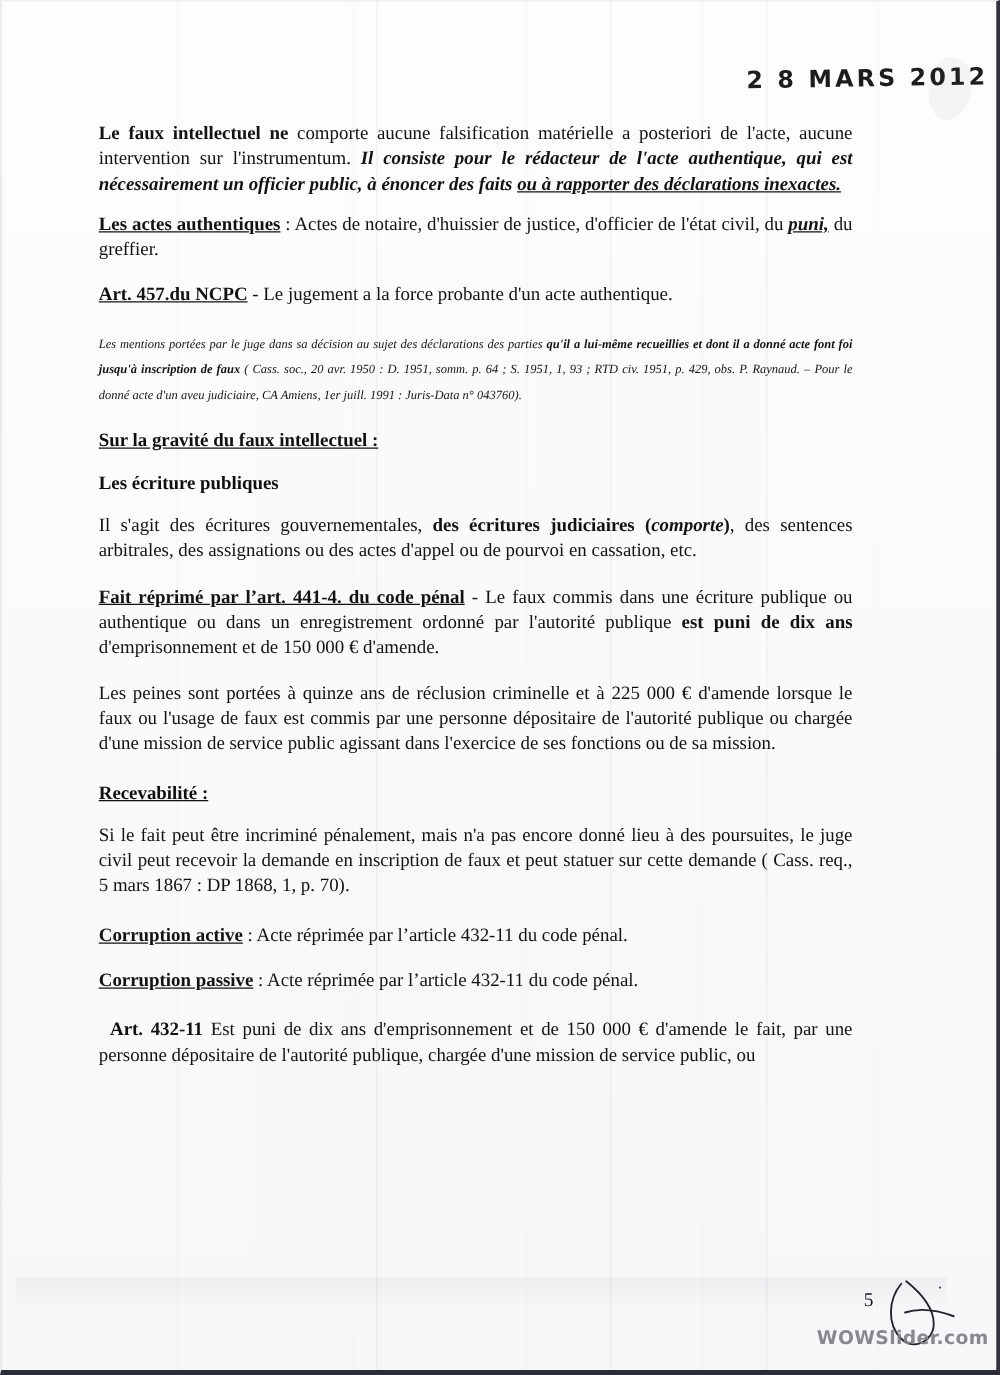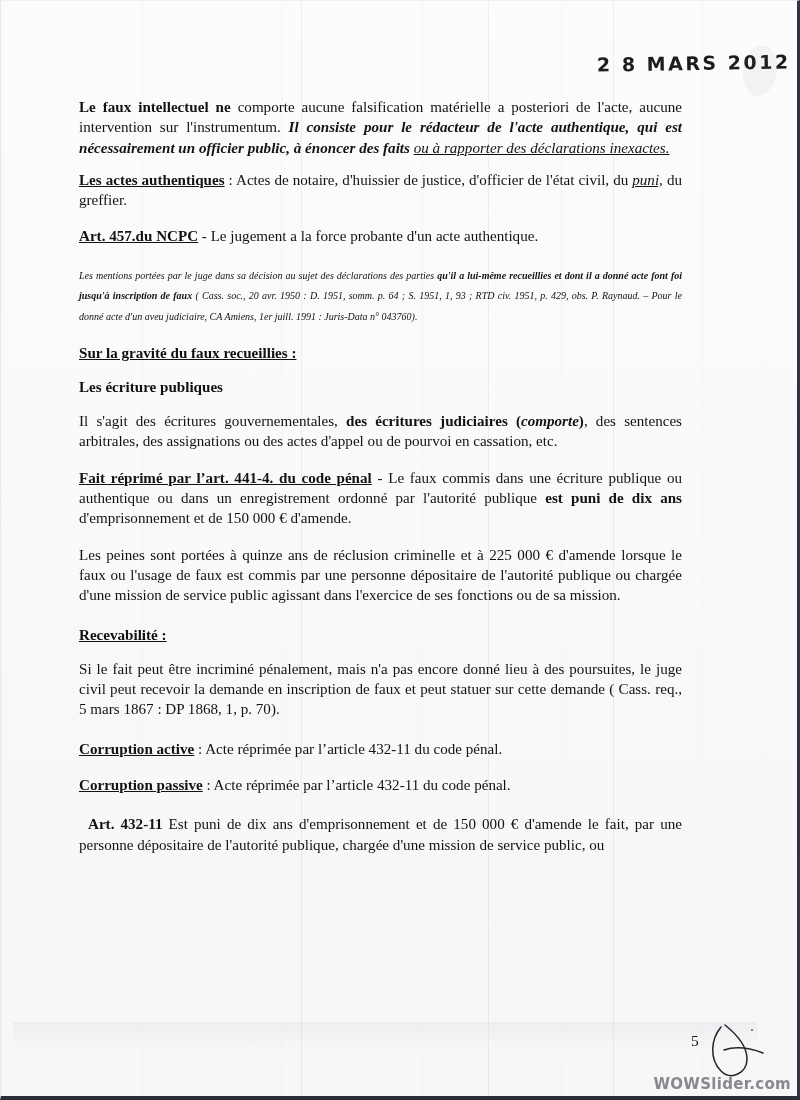--- a/index.html
+++ b/index.html
@@ -89,21 +89,21 @@
     line-height: 20.3px;
     text-align: justify;
     color: #121212;
     -webkit-font-smoothing: none;
   }
   p.gap-lg { margin-bottom: 16px; }
   p.gap-xl { margin-bottom: 19px; }
 
   .b   { font-weight: 700; }
   .bu  { font-weight: 700; text-decoration: underline; }
-  .biu { font-weight: 400; font-style: italic; text-decoration: underline; }
+  .biu { font-weight: 700; font-style: italic; text-decoration: underline; }
   .bi  { font-weight: 700; font-style: italic; }
 
   p.heading {
     margin: 0 0 14px 0;
     font-size: 15.1px;
     line-height: 20.3px;
     font-weight: 700;
     color: #101010;
   }
   p.heading.u-head { text-decoration: underline; }
@@ -133,21 +133,21 @@
     position: absolute;
     left: 706px;
     top: 1016px;
     width: 62px;
     height: 64px;
     pointer-events: none;
   }
   #watermark {
     position: absolute;
     right: 6px;
-    bottom: 3px;
+    bottom: 17px;
     font-family: "DejaVu Sans", sans-serif;
     font-size: 15px;
     font-weight: 700;
     letter-spacing: .3px;
     color: #7f7f86;
     opacity: .92;
     white-space: nowrap;
   }
   
   #bottom-band {
@@ -176,21 +176,21 @@
   <div id="content">
 
     <p class="para"><span class="b">Le faux intellectuel ne</span><span> comporte aucune falsification matérielle a posteriori de l'acte, aucune intervention sur l'instrumentum. </span><span class="bi">Il consiste pour le rédacteur de l'acte authentique, qui est nécessairement un officier public, à énoncer des faits </span><span class="biu">ou à rapporter des déclarations inexactes.</span></p>
 
     <p class="para gap-lg"><span class="bu">Les actes authentiques</span><span> : Actes de notaire, d'huissier de justice, d'officier de l'état civil, du </span><span class="biu">puni,</span><span> du greffier.</span></p>
 
     <p class="para gap-xl"><span class="bu">Art. 457.du NCPC</span><span> - Le jugement a la force probante d'un acte authentique.</span></p>
 
     <p class="cite"><span>Les mentions portées par le juge dans sa décision au sujet des déclarations des parties </span><span class="b">qu'il a lui-même recueillies et dont il a donné acte font foi jusqu'à inscription de faux</span><span> ( Cass. soc., 20 avr. 1950 : D. 1951, somm. p. 64 ; S. 1951, 1, 93 ; RTD civ. 1951, p. 429, obs. P. Raynaud. – Pour le donné acte d'un aveu judiciaire,  CA Amiens, 1er juill. 1991 : Juris-Data n° 043760).</span></p>
 
-    <p class="heading u-head">Sur la gravité du faux recueillies :</p>
+    <p class="heading u-head">Sur la gravité du faux intellectuel :</p>
 
     <p class="heading">Les écriture publiques</p>
 
     <p class="para gap-lg"><span>Il s'agit des écritures gouvernementales, </span><span class="b">des écritures judiciaires (</span><span class="bi">comporte</span><span class="b">)</span><span>, des sentences arbitrales, des assignations ou des actes d'appel ou de pourvoi en cassation, etc.</span></p>
 
     <p class="para gap-lg"><span class="bu">Fait réprimé par l’art. 441-4. du code pénal</span><span> - Le faux commis dans une écriture publique ou authentique ou dans un enregistrement ordonné par l'autorité publique </span><span class="b">est puni de dix ans</span><span> d'emprisonnement et de 150 000 € d'amende.</span></p>
 
 
     <p class="para gap-xl">Les peines sont portées à quinze ans de réclusion criminelle et à 225 000 € d'amende lorsque le faux ou l'usage de faux est commis par une personne dépositaire de l'autorité publique ou chargée d'une mission de service public agissant dans l'exercice de ses fonctions ou de sa mission.</p>
 

